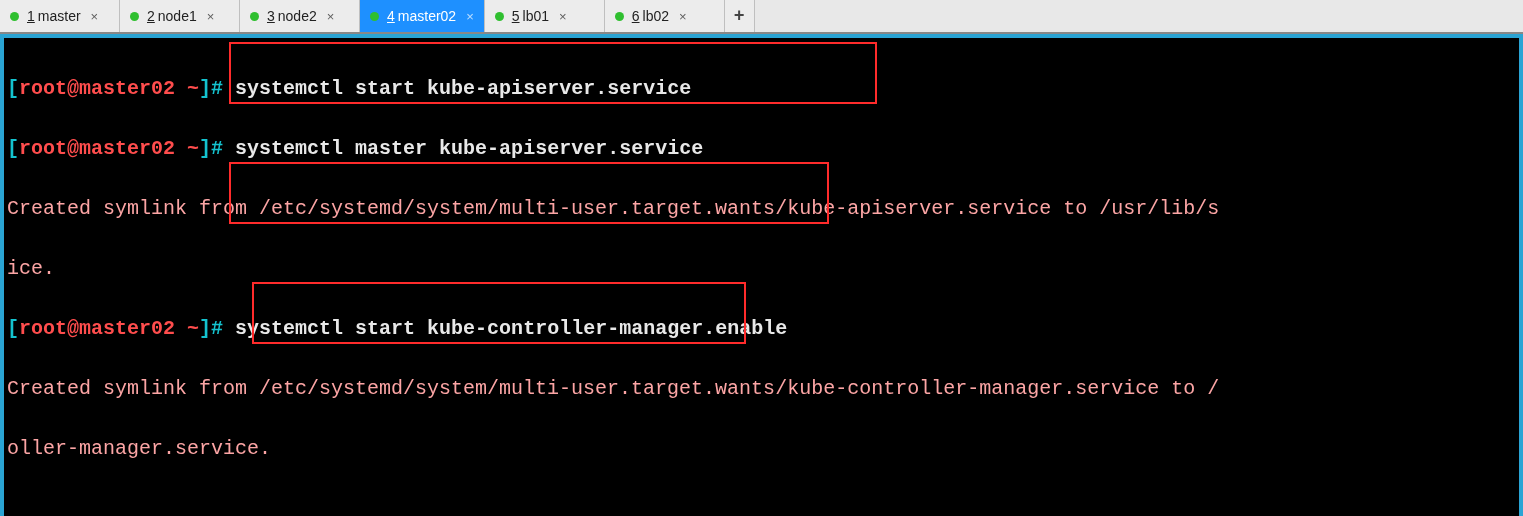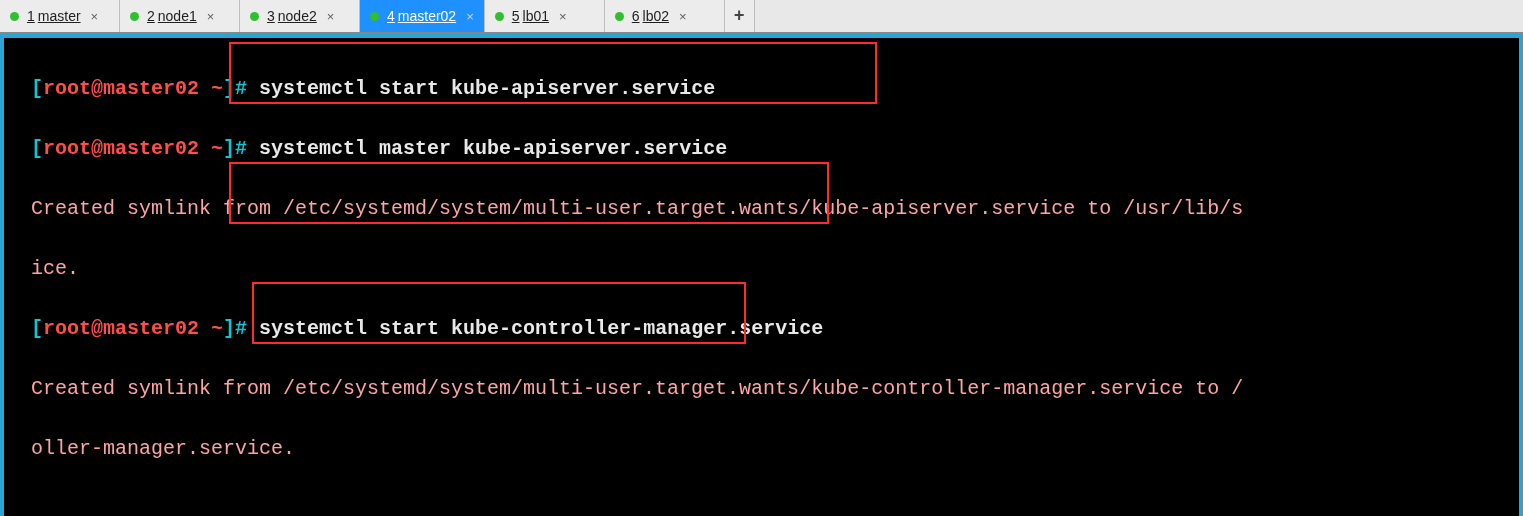--- a/index.html
+++ b/index.html
@@ -37,21 +37,21 @@
   }
   .tab .dot {
     width: 9px;
     height: 9px;
     border-radius: 50%;
     background: #2fbf2f;
     margin-right: 8px;
     flex: none;
   }
   .tab .num { text-decoration: underline; margin-right: 3px; }
-  .tab .label { white-space: nowrap; text-decoration: underline; }
+  .tab .label { white-space: nowrap; }
   .tab .close {
     margin-left: 10px;
     font-size: 13px;
     color: inherit;
     opacity: .7;
   }
   .addtab {
     width: 30px;
     display: flex;
     align-items: center;
@@ -75,21 +75,21 @@
   .term {
     position: relative;
     padding: 6px 3px;
     font-size: 20px;
     line-height: 30px;
     font-weight: bold;
     white-space: pre;
     color: #e8e8e8;
     letter-spacing: 0px;
   }
-  .line { display: block; height: 30px; margin-left: 24px; }
+  .line { display: block; height: 30px; }
   .prompt-open, .prompt-close { color: #14c3cf; font-weight: bold; }
   .prompt-user { color: #ff4d4d; font-weight: bold; }
   .cmd { color: #e8e8e8; }
   .out { color: #fca5a5; font-weight: normal; }
   .hl {
     position: absolute;
     border: 2px solid #ff2b2b;
     pointer-events: none;
   }
 </style>
@@ -137,21 +137,21 @@
     <span>+</span>
   </div>
 </div>
 
 <div class="term-wrap">
   <div class="term">
 <span class="line"><span class="prompt-open">[</span><span class="prompt-user">root@master02 ~</span><span class="prompt-close">]#</span> <span class="cmd">systemctl start kube-apiserver.service</span></span>
 <span class="line"><span class="prompt-open">[</span><span class="prompt-user">root@master02 ~</span><span class="prompt-close">]#</span> <span class="cmd">systemctl master kube-apiserver.service</span></span>
 <span class="line out">Created symlink from /etc/systemd/system/multi-user.target.wants/kube-apiserver.service to /usr/lib/s</span>
 <span class="line out">ice.</span>
-<span class="line"><span class="prompt-open">[</span><span class="prompt-user">root@master02 ~</span><span class="prompt-close">]#</span> <span class="cmd">systemctl start kube-controller-manager.service</span></span>
+<span class="line"><span class="prompt-open">[</span><span class="prompt-user">root@master02 ~</span><span class="prompt-close">]#</span> <span class="cmd">systemctl start kube-controller-manager.enable</span></span>
 <span class="line out">Created symlink from /etc/systemd/system/multi-user.target.wants/kube-controller-manager.service to /</span>
 <span class="line out">oller-manager.service.</span>
 
 
 
 
 
   </div>
 
   <div class="hl" style="left:225px; top:4px;  width:648px; height:62px;"></div>

